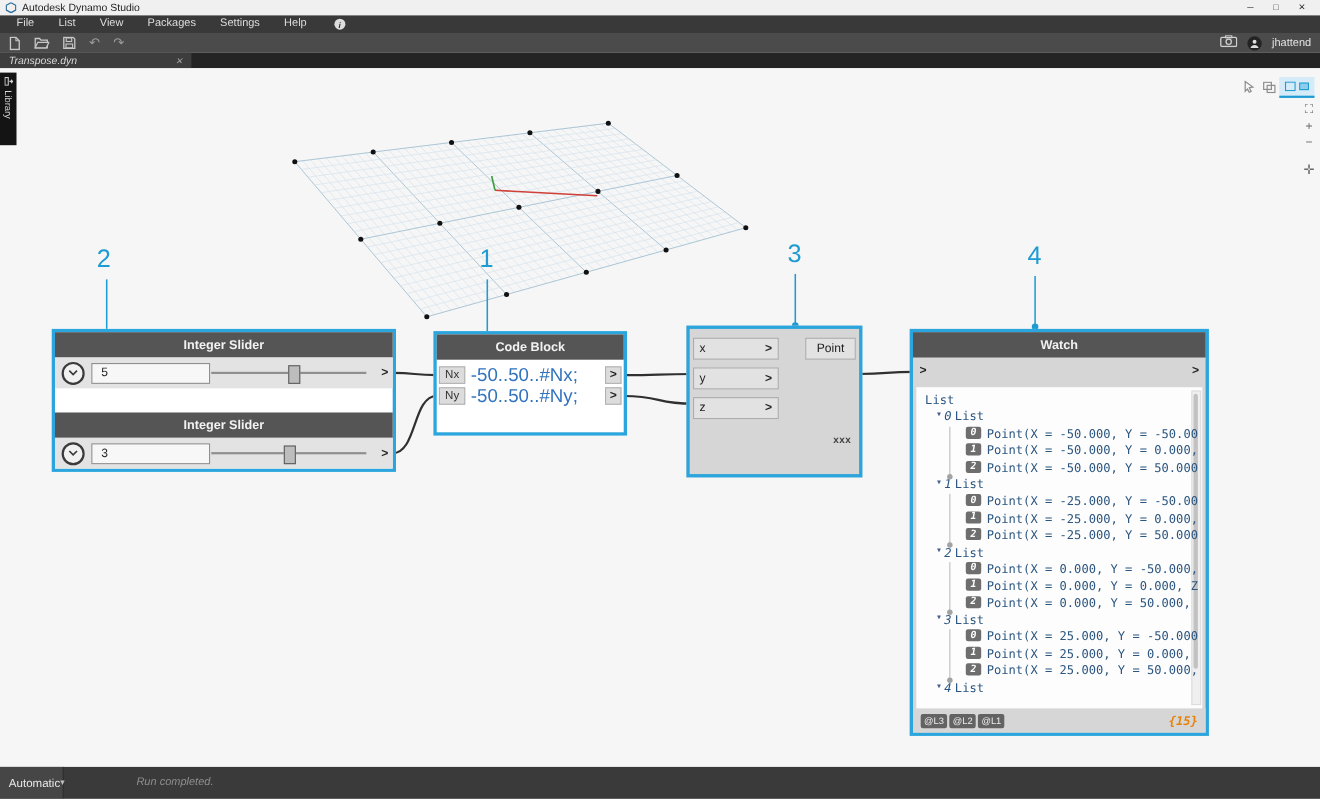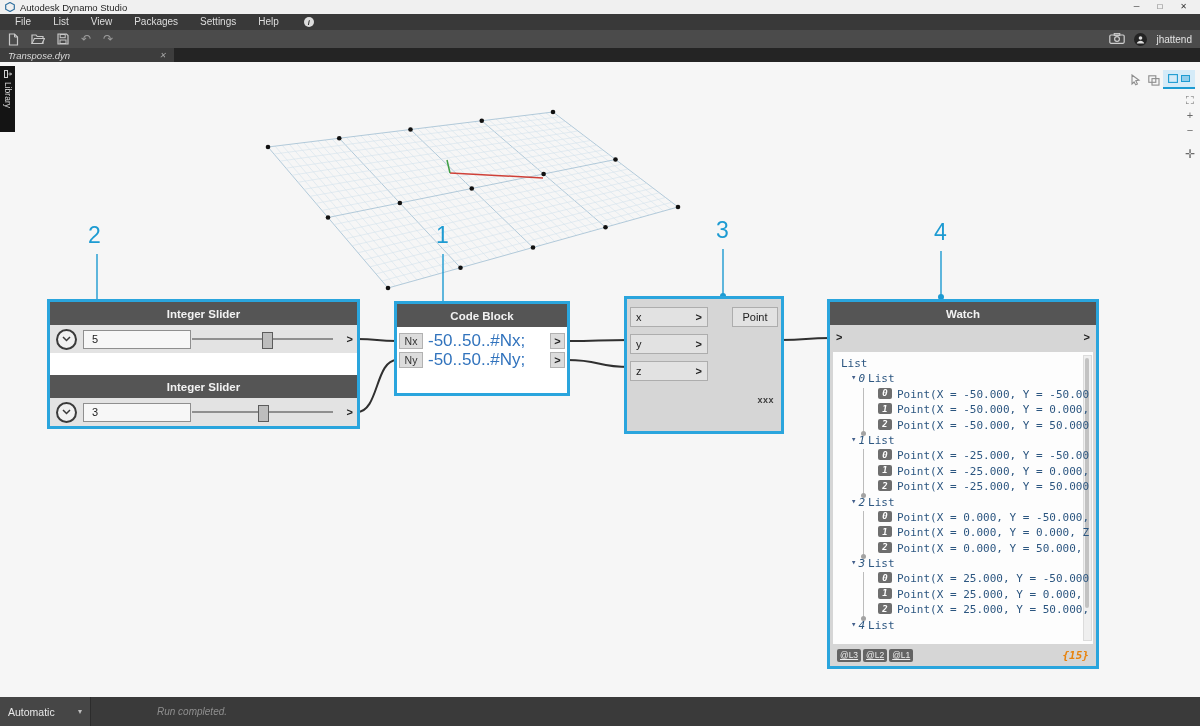--- a/index.html
+++ b/index.html
@@ -88,26 +88,26 @@
   .w-caret{color:#44608c;font-size:9px;margin-right:2px;}
   .w-gidx{font-style:italic;margin-right:3px;}
   .w-group{margin-left:10px;}
   .w-items{margin-left:12px;border-left:1px solid #bcbcbc;padding-left:14px;position:relative;}
   .w-items:after{content:"";position:absolute;left:-3px;bottom:-2px;width:5px;height:5px;background:#a3a3a3;border-radius:50%;}
   .w-badge{display:inline-flex;align-items:center;justify-content:center;width:14px;height:11px;background:#6e6e6e;
       color:#fff;font-size:9px;font-style:italic;font-weight:bold;border-radius:2px;margin-right:5px;flex:none;}
   .w-scroll{position:absolute;right:1px;top:3px;bottom:3px;width:7px;background:#efefef;border:1px solid #dcdcdc;}
   .w-thumb{position:absolute;left:1px;top:2px;width:4px;height:88%;background:#c2c2c2;border-radius:2px;}
   .watch-footer{height:22px;background:#d6d6d6;display:flex;align-items:center;padding:0 7px;gap:2px;flex:none;}
-  .lvl{background:#636363;color:#ededed;font-size:8.5px;padding:1.5px 3px;border-radius:2px;text-decoration:underline;}
+  .lvl{background:#636363;color:#ededed;font-size:8.5px;padding:1.5px 3px;border-radius:2px;}
   .count{margin-left:auto;color:#e8820c;font-style:italic;font-weight:bold;font-size:11px;
       font-family:"DejaVu Sans Mono",monospace;}
   
   .statusbar{height:29px;background:#3a3a3a;display:flex;align-items:center;}
-  .run-select{width:91px;height:29px;background:#464646;color:#e8e8e8;font-size:10.5px;display:flex;
+  .run-select{width:58px;height:29px;background:#464646;color:#e8e8e8;font-size:10.5px;display:flex;
       align-items:center;padding:0 8px;box-sizing:border-box;border-right:1px solid #2c2c2c;}
   .run-caret{margin-left:auto;font-size:8px;color:#bdbdbd;}
   .status-msg{margin-left:66px;color:#8f8f8f;font-style:italic;font-size:10px;}
 </style>
 </head>
 <body>
 
 <div class="app">
 
   <div class="titlebar">

